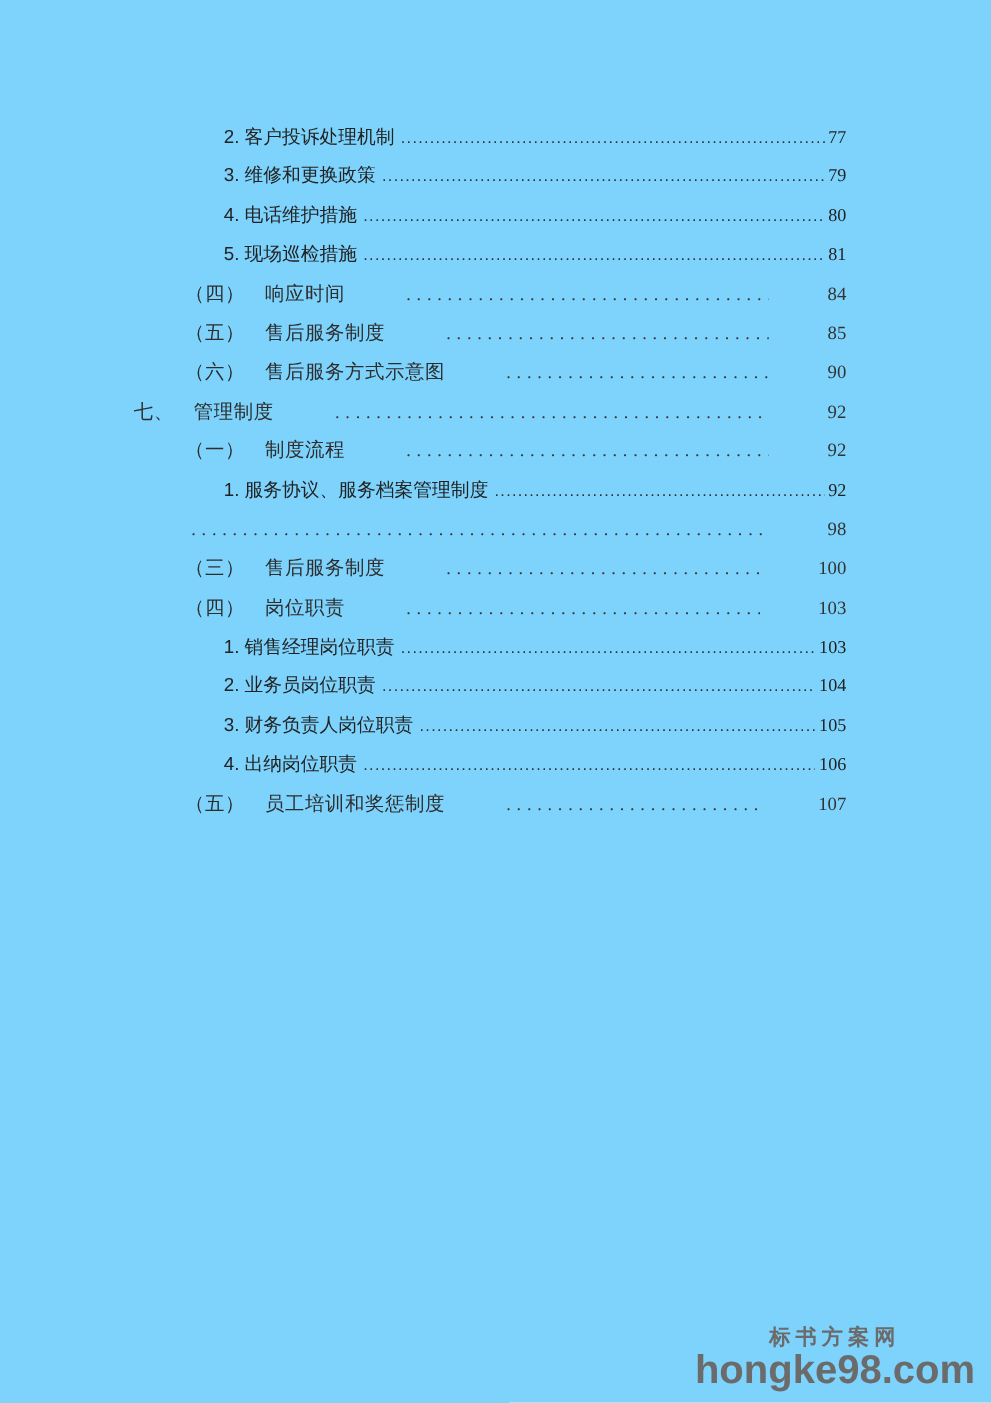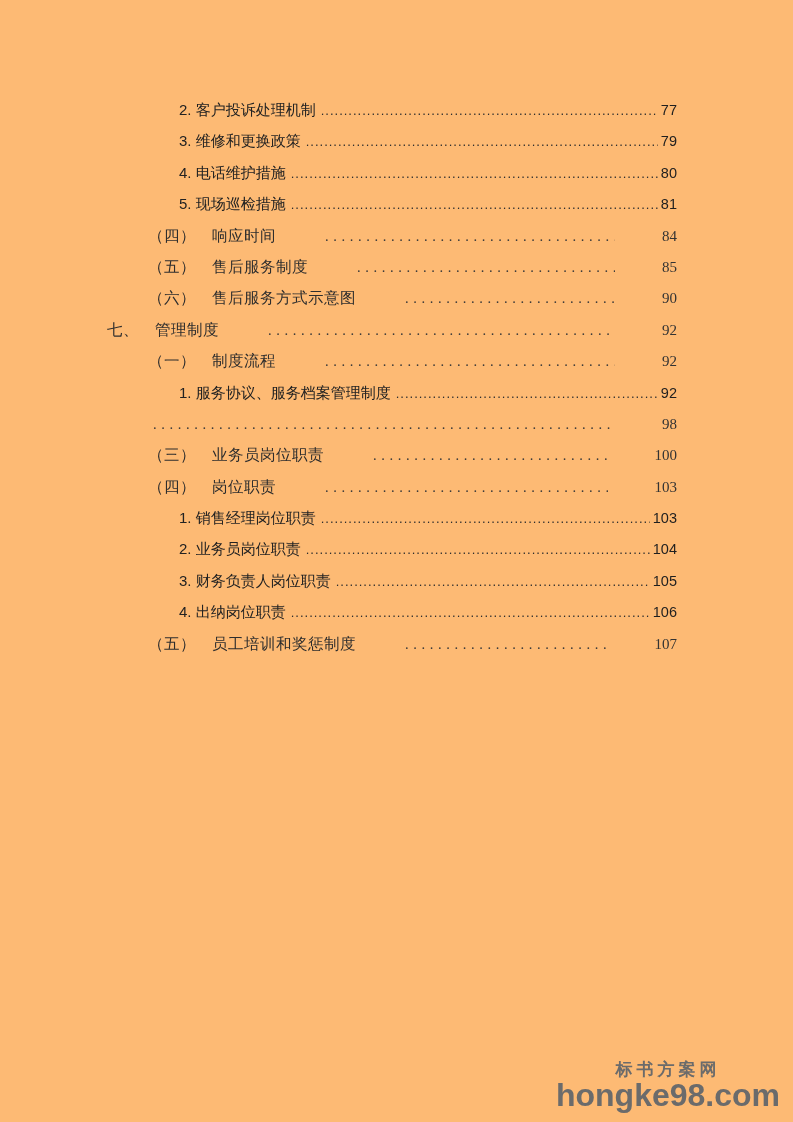--- a/index.html
+++ b/index.html
@@ -1,20 +1,20 @@
 <!DOCTYPE html>
 <html><head>
 <meta charset="utf-8">
 <style>
   html, body { margin: 0; padding: 0; background: #e8e8e8; }
   .page {
     position: relative;
     width: 793px;
     height: 1122px;
-    background: #fdba74;
+    background: #7dd3fc;
     overflow: hidden;
     font-family: "Liberation Sans", sans-serif;
   }
   .toc {
     position: absolute;
     left: 107px;
     top: 94px;
     width: 570px;
   }
   .row {
@@ -28,21 +28,21 @@
   .row .leader {
     flex: 1;
     overflow: hidden;
     white-space: nowrap;
     margin: 0 3px 0 5px;
   }
   .row .pg { white-space: nowrap; }
 
   
   .n { font-family: "Liberation Sans", "DejaVu Sans", sans-serif; color: #222222; font-size: 15px; }
-  .n .pg { font-size: 14.5px; color: #1f1f1f; }
+  .n .pg { font-size: 14.5px; color: #1f1f1f; font-family: Liberation Serif, serif; }
   .n .leader::after {
     content: "........................................................................................................................................................................................................";
     font-size: 13px;
     letter-spacing: 1px;
     color: #2e2e2e;
   }
 
   
   .s { font-family: "Liberation Serif", "DejaVu Serif", serif; color: #2d2d2d; font-size: 15.5px; letter-spacing: 0.5px; gap: 44px; }
   .s .pg { font-size: 15px; color: #333333; letter-spacing: 0; text-align: center; }
@@ -142,21 +142,21 @@
       <span class="leader"></span>
       <span class="pg">92</span>
     </div>
 
     <div class="row s l2">
       <span class="leader"></span>
       <span class="pg">98</span>
     </div>
 
     <div class="row s l2">
-      <span class="label">（三）　业务员岗位职责</span>
+      <span class="label">（三）　售后服务制度</span>
       <span class="leader"></span>
       <span class="pg">100</span>
     </div>
 
     <div class="row s l2">
       <span class="label">（四）　岗位职责</span>
       <span class="leader"></span>
       <span class="pg">103</span>
     </div>
 

